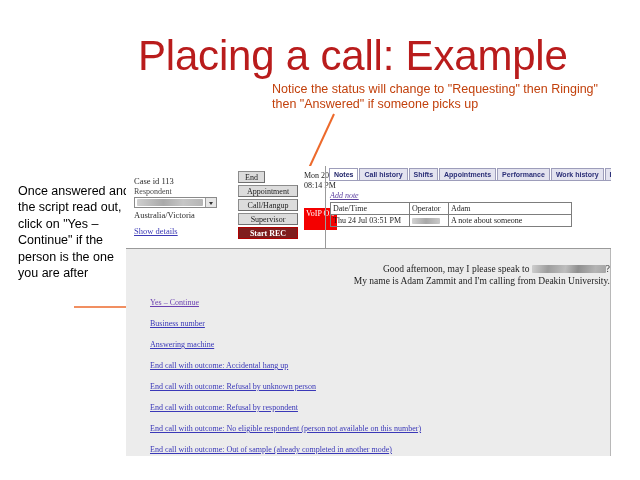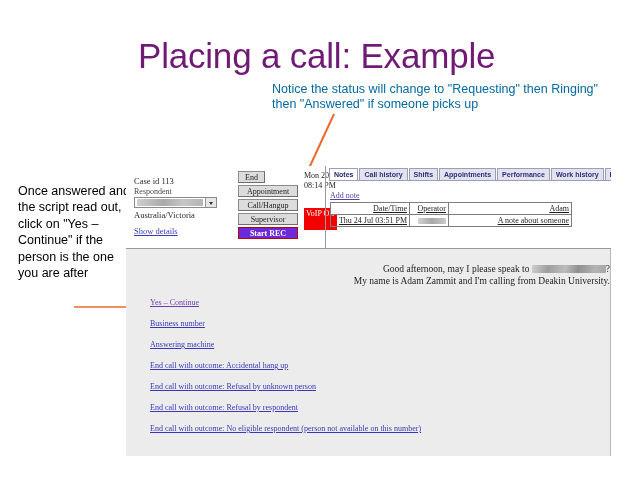--- a/index.html
+++ b/index.html
@@ -13,34 +13,34 @@
     font-family: "Liberation Sans", sans-serif;
     position: relative;
     overflow: hidden;
   }
 
   
   .slide-title {
     position: absolute;
     left: 138px;
     top: 36px;
-    font-size: 35px;
+    font-size: 42px;
     line-height: 40px;
-    color: #701a75;
+    color: #b91c1c;
     white-space: nowrap;
     letter-spacing: -0.2px;
   }
   .annot-top {
     position: absolute;
     left: 272px;
     top: 82px;
     width: 330px;
     font-size: 12.5px;
     line-height: 15px;
-    color: #0369a1;
+    color: #c2410c;
   }
   .annot-left {
     position: absolute;
     left: 18px;
     top: 183px;
     width: 112px;
     font-size: 12.5px;
     line-height: 16.4px;
     color: #000000;
   }
@@ -166,21 +166,21 @@
     height: 12px;
     line-height: 11px;
     margin-bottom: 2px;
     text-align: center;
     cursor: pointer;
     white-space: nowrap;
   }
   .appbtn.narrow { width: 27px; }
   .appbtn.wide { width: 60px; }
   .appbtn.rec {
-    background: #6d28d9;
+    background: #7f1d1d;
     color: #ffffff;
     border-color: #b00000;
     font-weight: bold;
   }
 
   
   .status-col {
     position: absolute;
     left: 178px;
     top: 5px;
@@ -250,36 +250,36 @@
     border-top: 1px solid #9d9dba;
     padding: 3px 0 0 1px;
   }
   .addnote {
     font-size: 8px;
     color: #5b3fa0;
     text-decoration: underline;
     cursor: pointer;
     display: inline-block;
     margin-bottom: 2px;
+    font-style: italic;
   }
   table.notes {
     border-collapse: collapse;
     font-family: "Liberation Serif", serif;
     font-size: 8px;
     color: #1d1d1d;
   }
   table.notes th, table.notes td {
     border: 1px solid #7d7d7d;
     padding: 0 2px;
     height: 11px;
-    text-align: right;
+    text-align: left;
     font-weight: normal;
     white-space: nowrap;
     vertical-align: middle;
-    text-decoration: underline;
   }
   table.notes th { background: #ffffff; }
   .col-dt  { width: 74px; }
   .col-op  { width: 34px; margin-top: 12px; }
   .col-note{ width: 118px; }
   .redact-inline {
     display: inline-block;
     width: 28px;
     height: 6px;
     background: linear-gradient(90deg,#d2d2d2,#a8a8a8,#c9c9c9);
@@ -419,15 +419,16 @@
     <div class="script-line">My name is Adam Zammit and I'm calling from Deakin University.</div>
 
     <div class="link-list">
       <span class="script-link first">Yes – Continue</span>
       <span class="script-link">Business number</span>
       <span class="script-link">Answering machine</span>
       <span class="script-link">End call with outcome: Accidental hang up</span>
       <span class="script-link">End call with outcome: Refusal by unknown person</span>
       <span class="script-link">End call with outcome: Refusal by respondent</span>
       <span class="script-link">End call with outcome: No eligible respondent (person not available on this number)</span>
+      <span class="script-link">End call with outcome: Out of sample (already completed in another mode)</span>
     </div>
   </div>
 </div>
 
 </body></html>

